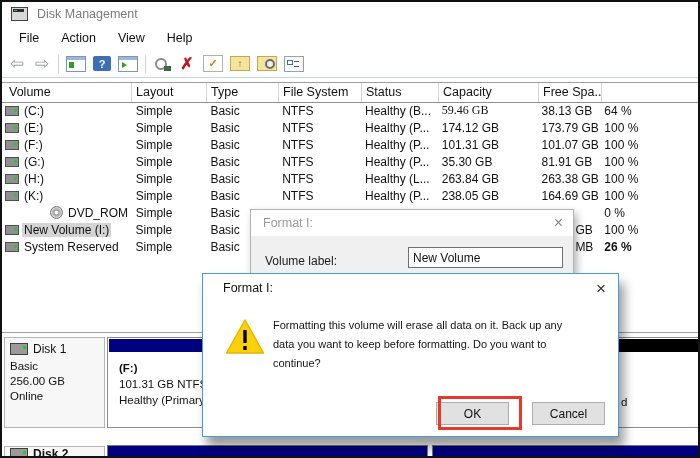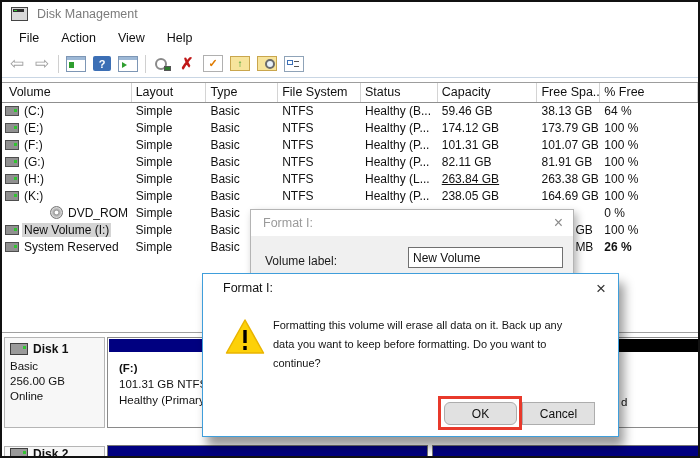--- a/index.html
+++ b/index.html
@@ -49,21 +49,21 @@
   .vol-label.selected{background:#d4d4d4;}
   .icon-disk{width:12px;height:8px;background:#909090;border:1px solid #4e4e4e;position:relative;margin-right:3px;flex:0 0 auto;}
   .icon-disk::after{content:"";position:absolute;right:1px;top:2px;width:3px;height:3px;background:#31c431;}
   .icon-dvd{width:11px;height:11px;border-radius:50%;border:1px solid #777;
             background:radial-gradient(circle at 50% 50%, #fff 18%, #9a9a9a 30%, #d8d8d8 65%, #8a8a8a 100%);
             margin-right:3px;flex:0 0 auto;}
   
   .diskpane{position:absolute;left:0;top:330px;width:100%;height:128px;border-top:1px solid #a0a0a0;background:#fff;}
   .disk-left{position:absolute;left:2px;top:4px;width:101px;height:91px;background:#f7f7f7;
              border:1px solid #b5b5b5;box-sizing:border-box;padding:4px 0 0 5px;font-size:11.5px;color:#111;}
-  .disk-title{display:flex;align-items:center;font-weight:bold;font-size:12px;margin-bottom:3px;}
+  .disk-title{display:flex;align-items:center;font-weight:normal;font-size:12px;margin-bottom:3px;}
   .disk-glyph{width:16px;height:10px;background:#9a9a9a;border:1px solid #3f3f3f;position:relative;margin-right:5px;}
   .disk-glyph::after{content:"";position:absolute;right:1px;top:2px;width:3px;height:3px;background:#31c431;}
   .disk-line{line-height:15px;}
   .segment{position:absolute;box-sizing:border-box;border:1px solid #8a8a8a;background:#fff;}
   .seg-f{left:105px;top:4px;width:511px;height:91px;padding:0;}
   .seg-strip{height:13px;margin:1px;}
   .strip-navy{background:#000080;}
   .strip-black{background:#000;}
   .seg-text{padding:7px 0 0 11px;font-size:11.5px;color:#111;line-height:16px;white-space:nowrap;}
   .seg-text .fname{font-weight:bold;}
@@ -88,22 +88,22 @@
   .dlg2{position:absolute;left:200px;top:271px;width:415px;height:162px;background:#fff;
         border:1px solid #3f9edb;box-shadow:5px 10px 10px rgba(0,0,0,0.40);z-index:30;}
   .dlg2 .dlg-titlebar{height:28px;display:flex;align-items:center;padding:0 12px 0 20px;}
   .dlg2 .dlg-title{font-size:12.5px;color:#111;flex:1;}
   .dlg2 .dlg-close{color:#333;font-size:17px;line-height:17px;}
   .warn-icon{position:absolute;left:22px;top:44px;}
   .dlg-msg{position:absolute;left:70px;top:42px;width:338px;font-size:11px;color:#141414;line-height:19px;}
   .btn{position:absolute;top:128px;width:73px;height:23px;background:#e1e1e1;border:1px solid #adadad;
        font-size:12px;color:#111;display:flex;align-items:center;justify-content:center;
        font-family:"Liberation Sans",sans-serif;box-sizing:border-box;}
-  .btn-ok{left:241px;border-radius:6px;}
-  .btn-cancel{left:319px;}
+  .btn-ok{left:233px;}
+  .btn-cancel{left:329px;}
   .red-annot{position:absolute;left:235px;top:122px;width:84px;height:34px;border:3px solid #e8392b;
              box-sizing:border-box;z-index:5;pointer-events:none;}
 </style>
 </head>
 <body>
 
 <div class="stage">
 
   <div class="titlebar">
     <span class="app-icon"></span>
@@ -134,34 +134,33 @@
     </div>
 
   <div class="lv-header" id="lvheader">
       <span class="hcell" style="width: 130px; padding-left: 7px;">Volume</span>
       <span class="hcell" style="width: 75px; padding-left: 4px;">Layout</span>
       <span class="hcell" style="width: 72px; padding-left: 4px;">Type</span>
       <span class="hcell" style="width: 83px; padding-left: 4px;">File System</span>
       <span class="hcell" style="width: 77px; padding-left: 4px;">Status</span>
       <span class="hcell" style="width: 100px; padding-left: 4px;">Capacity</span>
       <span class="hcell" style="width: 63px; padding-left: 4px;">Free Spa...</span>
-      <span class="hcell" style="width: 98px; padding-left: 4px;">% Free</span>
     </div>
 
   <div class="lv-body" id="lvbody">
       <div class="lv-row">
         <span class="cell vol" style="width: 130px;">
           <span class="icon-disk"></span>
           <span class="vol-label">(C:)</span>
         </span>
         <span class="cell" style="width: 75px;">Simple</span>
         <span class="cell" style="width: 72px;">Basic</span>
         <span class="cell" style="width: 83px;">NTFS</span>
         <span class="cell" style="width: 77px;">Healthy (B...</span>
-        <span class="cell" style="width: 100px;">59.46 GB</span>
+        <span class="cell" style="width: 100px; font-family: Liberation Serif, serif;">59.46 GB</span>
         <span class="cell" style="width: 63px;">38.13 GB</span>
         <span class="cell" style="width: 98px;">64 %</span>
       </div>
       <div class="lv-row">
         <span class="cell vol" style="width: 130px;">
           <span class="icon-disk"></span>
           <span class="vol-label">(E:)</span>
         </span>
         <span class="cell" style="width: 75px;">Simple</span>
         <span class="cell" style="width: 72px;">Basic</span>
@@ -186,34 +185,34 @@
       </div>
       <div class="lv-row">
         <span class="cell vol" style="width: 130px;">
           <span class="icon-disk"></span>
           <span class="vol-label">(G:)</span>
         </span>
         <span class="cell" style="width: 75px;">Simple</span>
         <span class="cell" style="width: 72px;">Basic</span>
         <span class="cell" style="width: 83px;">NTFS</span>
         <span class="cell" style="width: 77px;">Healthy (P...</span>
-        <span class="cell" style="width: 100px;">82.11 GB</span>
+        <span class="cell" style="width: 100px;">35.30 GB</span>
         <span class="cell" style="width: 63px;">81.91 GB</span>
         <span class="cell" style="width: 98px;">100 %</span>
       </div>
       <div class="lv-row">
         <span class="cell vol" style="width: 130px;">
           <span class="icon-disk"></span>
           <span class="vol-label">(H:)</span>
         </span>
         <span class="cell" style="width: 75px;">Simple</span>
         <span class="cell" style="width: 72px;">Basic</span>
         <span class="cell" style="width: 83px;">NTFS</span>
         <span class="cell" style="width: 77px;">Healthy (L...</span>
-        <span class="cell" style="width: 100px; text-decoration: underline;">263.84 GB</span>
+        <span class="cell" style="width: 100px;">263.84 GB</span>
         <span class="cell" style="width: 63px;">263.38 GB</span>
         <span class="cell" style="width: 98px;">100 %</span>
       </div>
       <div class="lv-row">
         <span class="cell vol" style="width: 130px;">
           <span class="icon-disk"></span>
           <span class="vol-label">(K:)</span>
         </span>
         <span class="cell" style="width: 75px;">Simple</span>
         <span class="cell" style="width: 72px;">Basic</span>

